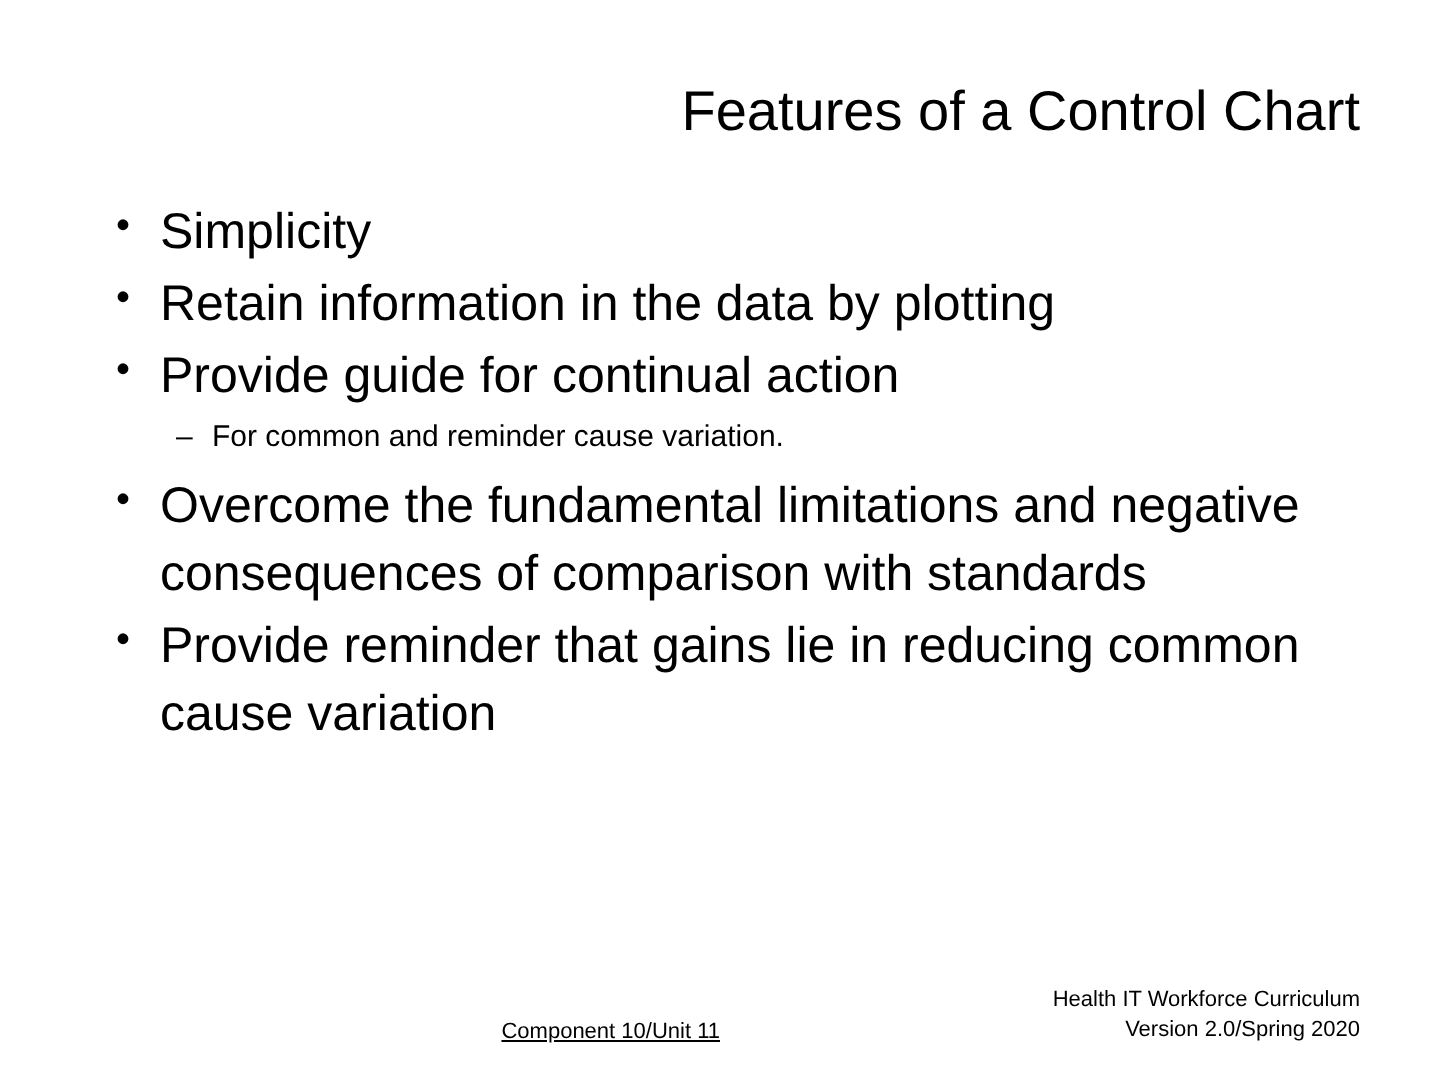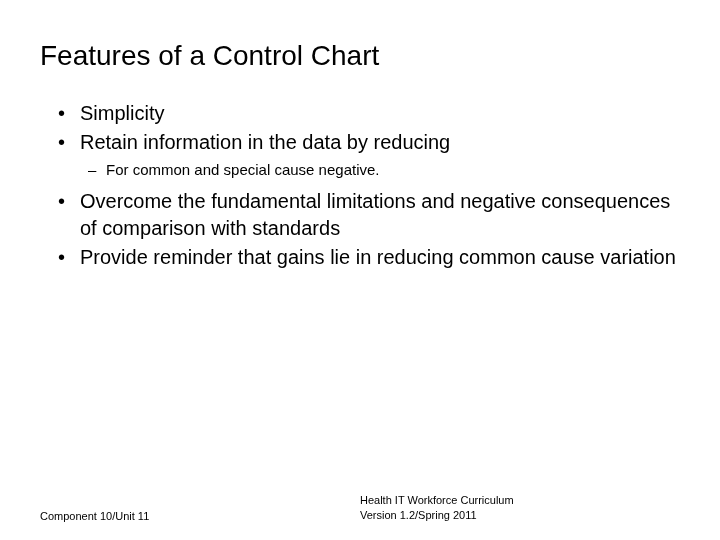--- a/index.html
+++ b/index.html
@@ -19,30 +19,30 @@
     .slide {
       width: 100%;
       height: 100%;
       position: relative;
       padding: 30px 40px 20px 40px;
     }
     .title {
       font-family: Verdana, Geneva, sans-serif;
       font-size: 28px;
       font-weight: 400;
-      text-align: left;
+      text-align: right;
       margin-bottom: 28px;
       margin-top: 10px;
     }
     .bullet-list {
       list-style: none;
       padding-left: 18px;
     }
     .bullet-item {
-      font-size: 20px;
+      font-size: 25px;
       line-height: 1.35;
       margin-bottom: 2px;
       position: relative;
       padding-left: 22px;
     }
     .bullet-item::before {
       content: "•";
       position: absolute;
       left: 0;
       font-size: 20px;
@@ -86,52 +86,54 @@
       bottom: 18px;
       left: 0;
       width: 100%;
       padding: 0 40px;
       display: flex;
       justify-content: space-between;
       align-items: flex-end;
       font-size: 11px;
     }
     .footer-left {
-      text-align: left;
+      text-align: right;
       flex: 1;
+      text-decoration: underline;
     }
     .footer-center {
-      text-align: left;
+      text-align: right;
       flex: 1;
       line-height: 1.3;
     }
     .footer-right {
       text-align: right;
       flex: 1;
       font-size: 13px;
       position: relative;
       top: -14px;
     }
   </style>
 </head>
 <body>
 
 <div class="slide">
   <h1 class="title">Features of a Control Chart</h1>
 
   <ul class="bullet-list">
     <li class="bullet-item">Simplicity</li>
-    <li class="bullet-item">Retain information in the data by reducing</li>
+    <li class="bullet-item">Retain information in the data by plotting</li>
+    <li class="bullet-item">Provide guide for continual action</li>
     <ul class="sub-list-small">
-      <li class="sub-item-small">For common and special cause negative.</li>
+      <li class="sub-item-small">For common and reminder cause variation.</li>
     </ul>
     <li class="bullet-item">Overcome the fundamental limitations and negative consequences of  comparison with standards</li>
     <li class="bullet-item">Provide reminder that gains lie in reducing common cause variation</li>
   </ul>
 
   <div class="footer">
     <div class="footer-left">Component 10/Unit 11</div>
     <div class="footer-center">
       <div>Health IT Workforce Curriculum</div>
-      <div>Version 1.2/Spring 2011</div>
+      <div>Version 2.0/Spring 2020</div>
     </div>
   </div>
 </div>
 
 </body></html>

